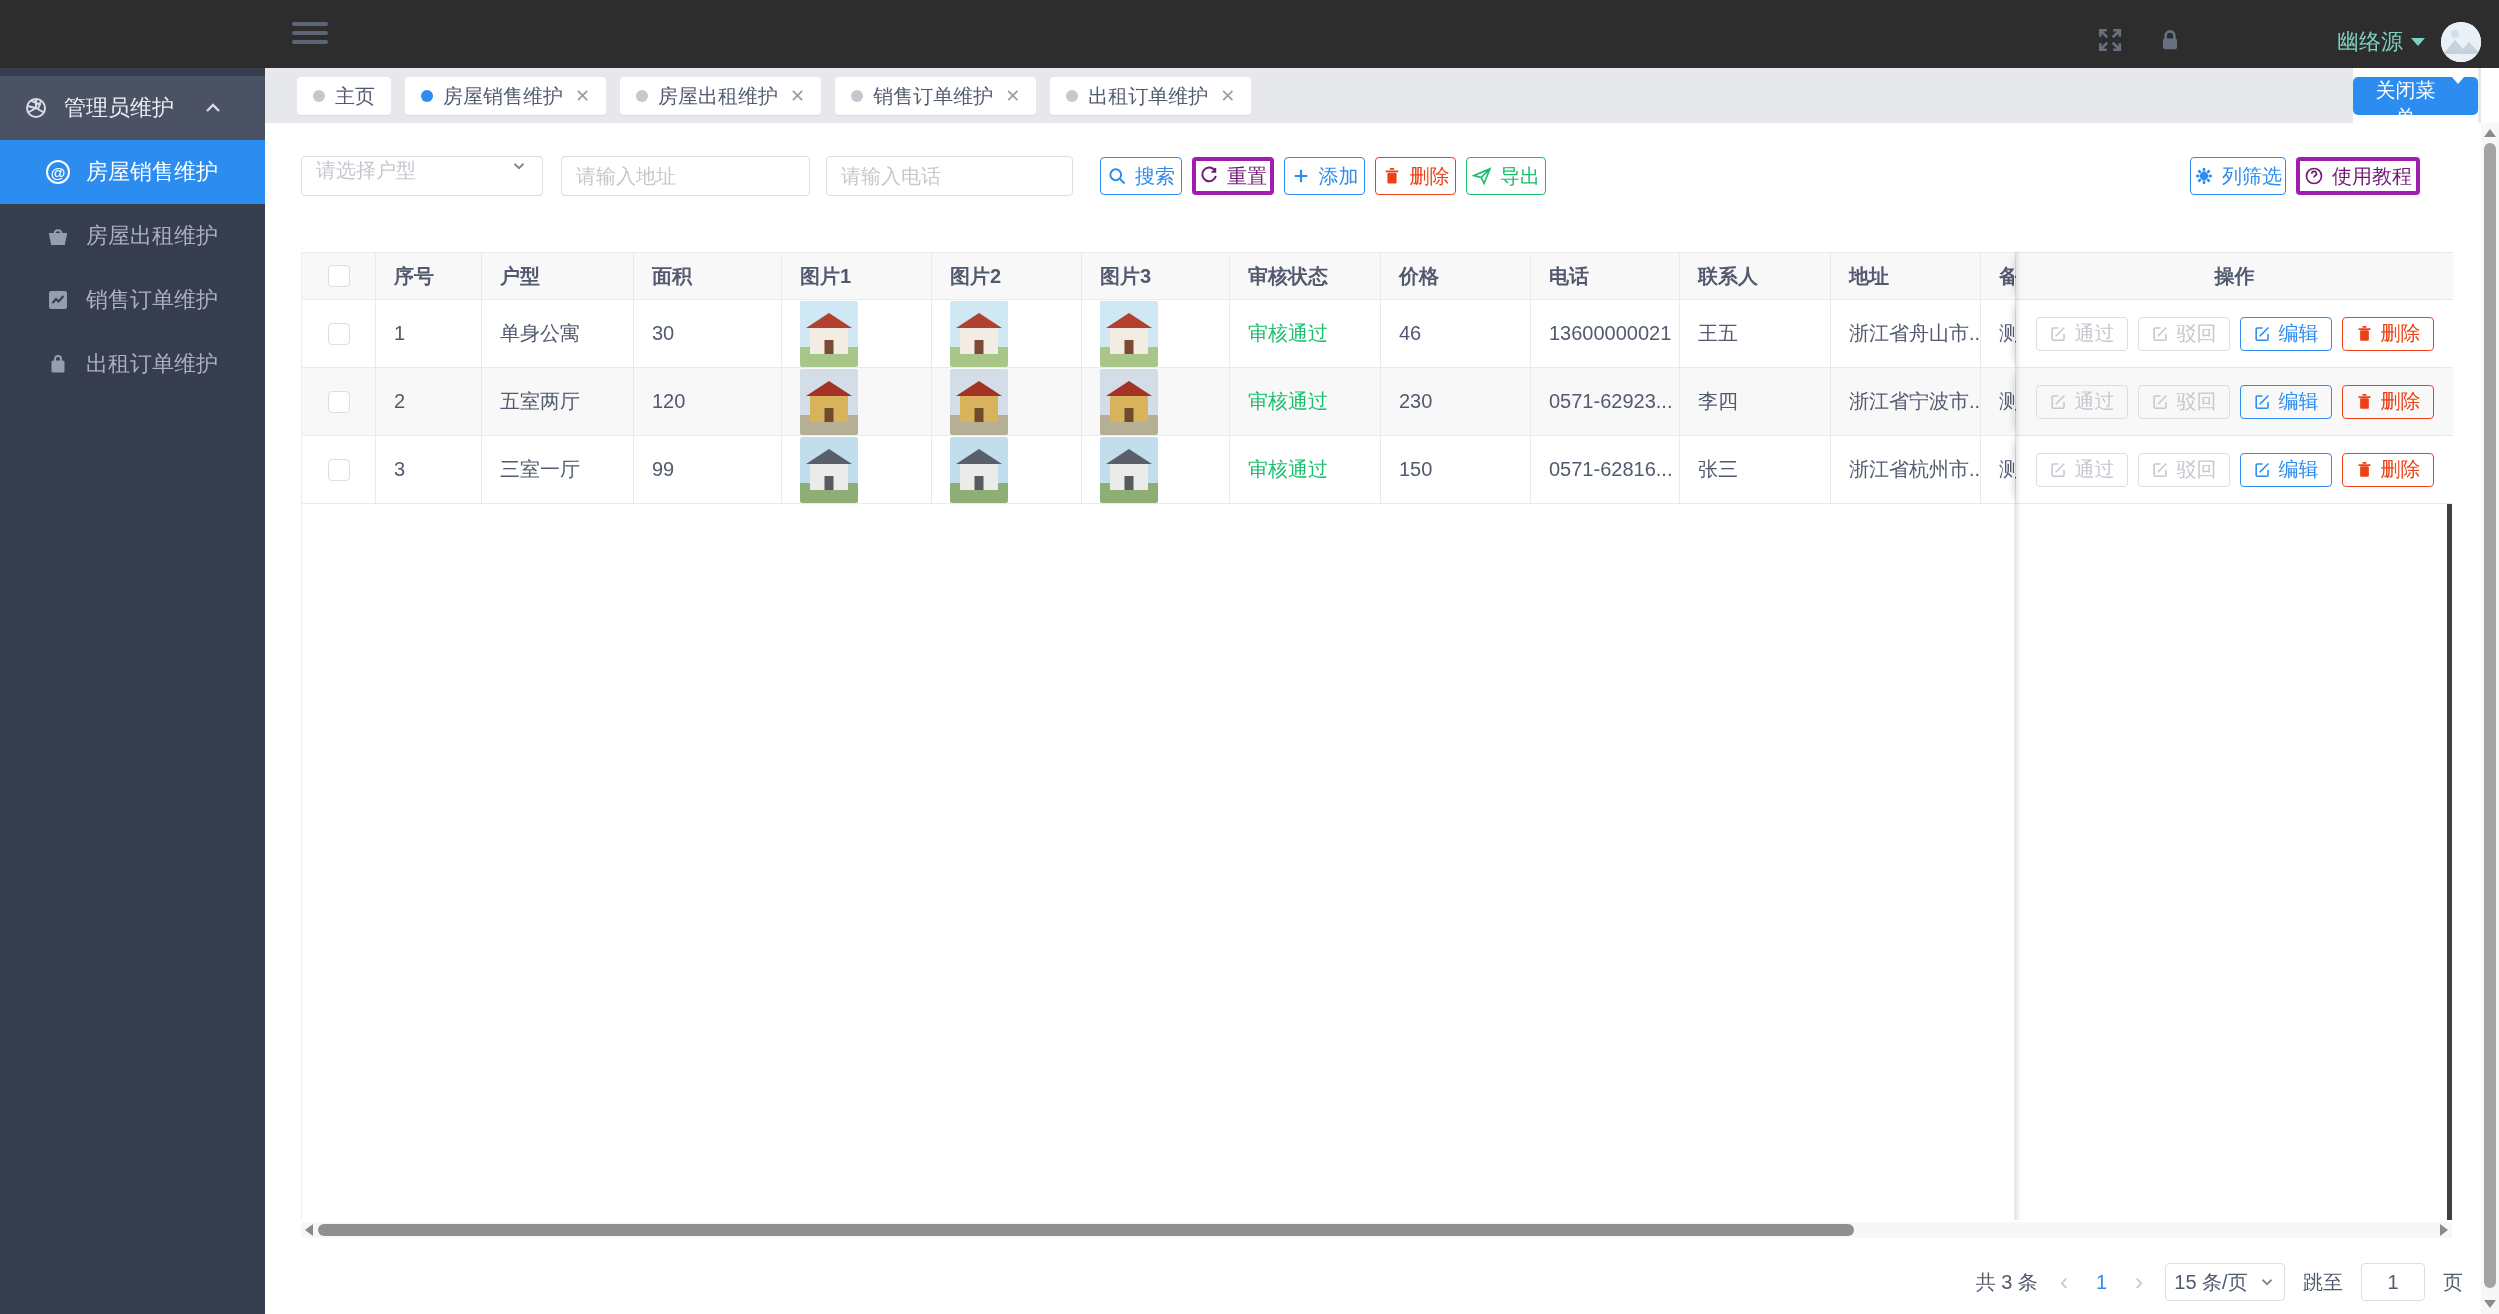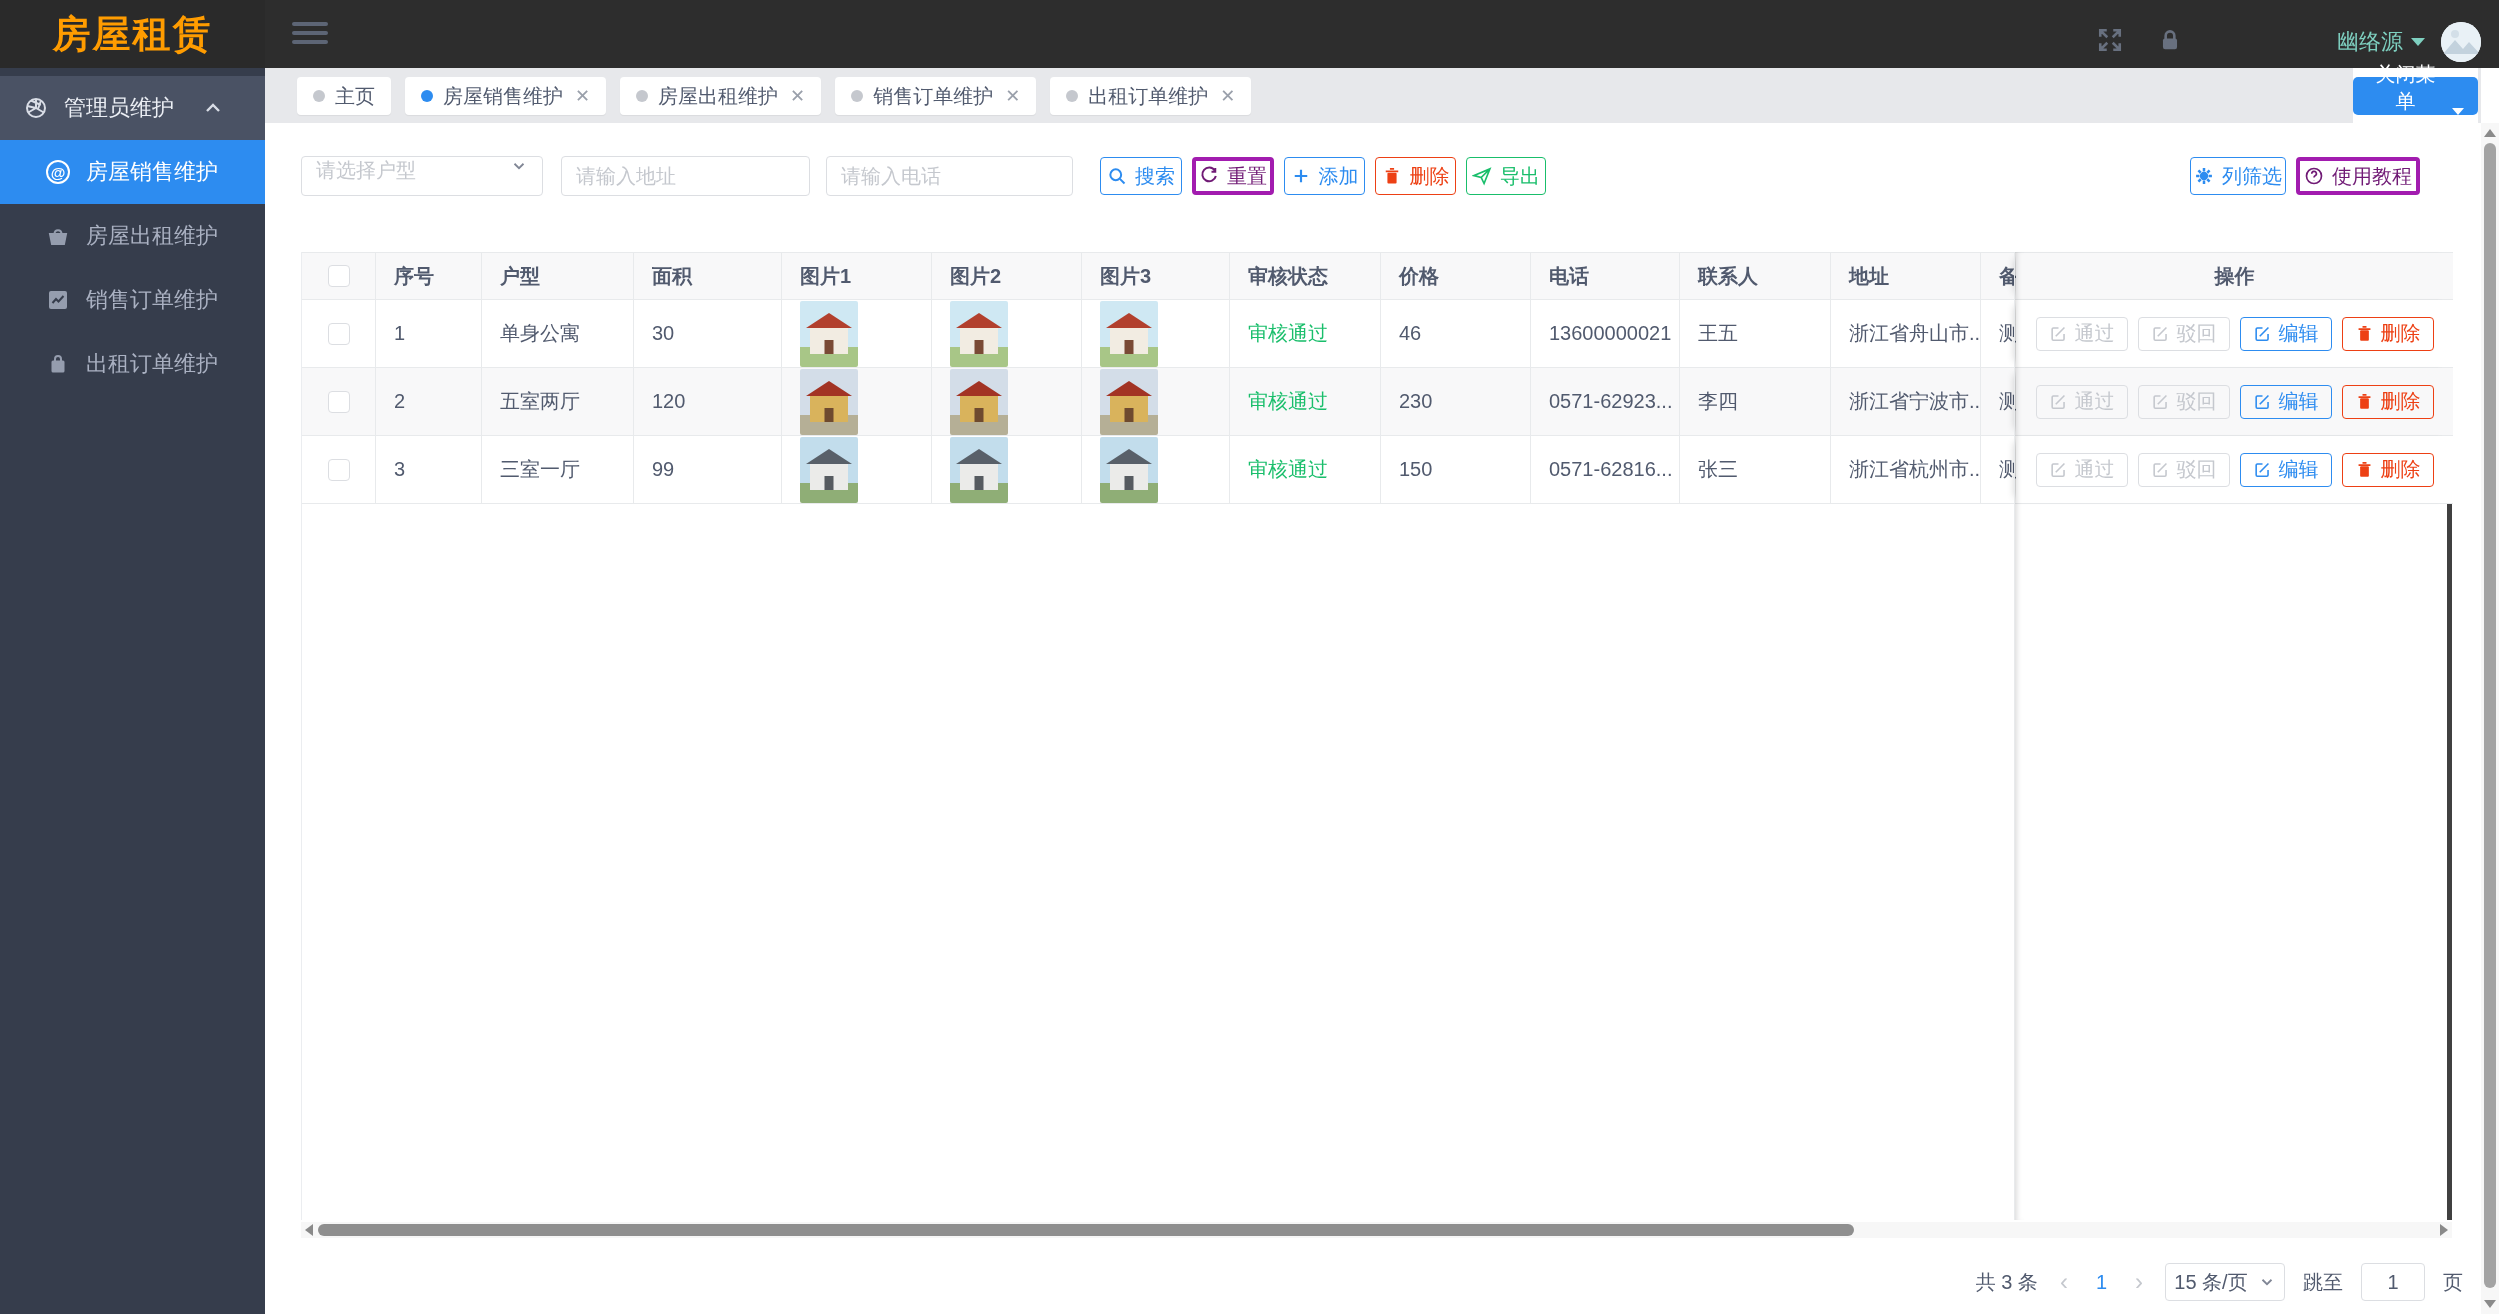--- a/index.html
+++ b/index.html
@@ -33,21 +33,21 @@
   #tabstrip { position:absolute; left:265px; top:68px; width:2216px; height:55px; background:#e7e8eb; }
   #tabs { position:absolute; left:32px; top:9px; display:flex; gap:14px; }
   .tab { height:38px; background:#fff; border-radius:4px; display:flex; align-items:center;
     padding:0 16px; font-size:20px; color:#515a6e; cursor:pointer; box-shadow:0 1px 1px rgba(0,0,0,.06); }
   .tab .dot { width:12px; height:12px; border-radius:50%; background:#c5c8ce; margin-right:10px; }
   .tab.active .dot { background:#2d8cf0; }
   .tab .x { margin-left:12px; color:#9aa0ab; font-size:18px; line-height:1; cursor:pointer; }
   #closebar { position:absolute; right:3px; top:0; width:125px; height:55px; background:#fff;
     display:flex; align-items:center; justify-content:center; }
   #close-menu { height:38px; padding:0 14px; background:#2d8cf0; border:none; border-radius:5px;
-    color:#fff; font-size:20px; display:flex; align-items:flex-end; gap:8px; cursor:pointer;
+    color:#fff; font-size:20px; display:flex; align-items:flex-start; gap:8px; cursor:pointer;
     font-family:inherit; }
   .caret-white { width:0; height:0; border-left:6px solid transparent; border-right:6px solid transparent;
     border-top:7px solid #fff; }
 
   
   #sidebar { position:absolute; left:0; top:68px; width:265px; height:1246px; background:#363d4c; }
   #side-group { height:64px; margin-top:8px; background:#4a5264; display:flex; align-items:center;
     padding:0 24px; color:#eceff5; font-size:22px; cursor:pointer; }
   #side-group svg { width:24px; height:24px; margin-right:16px; color:#d9dde6; }
   #side-group .chev { margin-left:auto; color:#cfd4de; }
@@ -235,21 +235,20 @@
       </symbol>
     <symbol id="i-mountain" viewBox="0 0 40 40">
         <rect width="40" height="40" fill="#e9f1f6"></rect>
         <circle cx="14" cy="12" r="4" fill="#d3dfe8"></circle>
         <path d="M2 32 L14 18 L22 27 L28 20 L39 32 Z" fill="#c3d2dd"></path>
       </symbol>
   </defs>
 </svg>
 
 <div id="topbar">
-  <div id="logo">房屋租赁</div>
   <div id="hamburger">
       <span></span>
       <span></span>
       <span></span>
     </div>
   <div id="topbar-right">
     <span class="tb-icon"><svg>
           <use href="#i-expand"></use>
         </svg></span>
     <span class="tb-icon"><svg>

